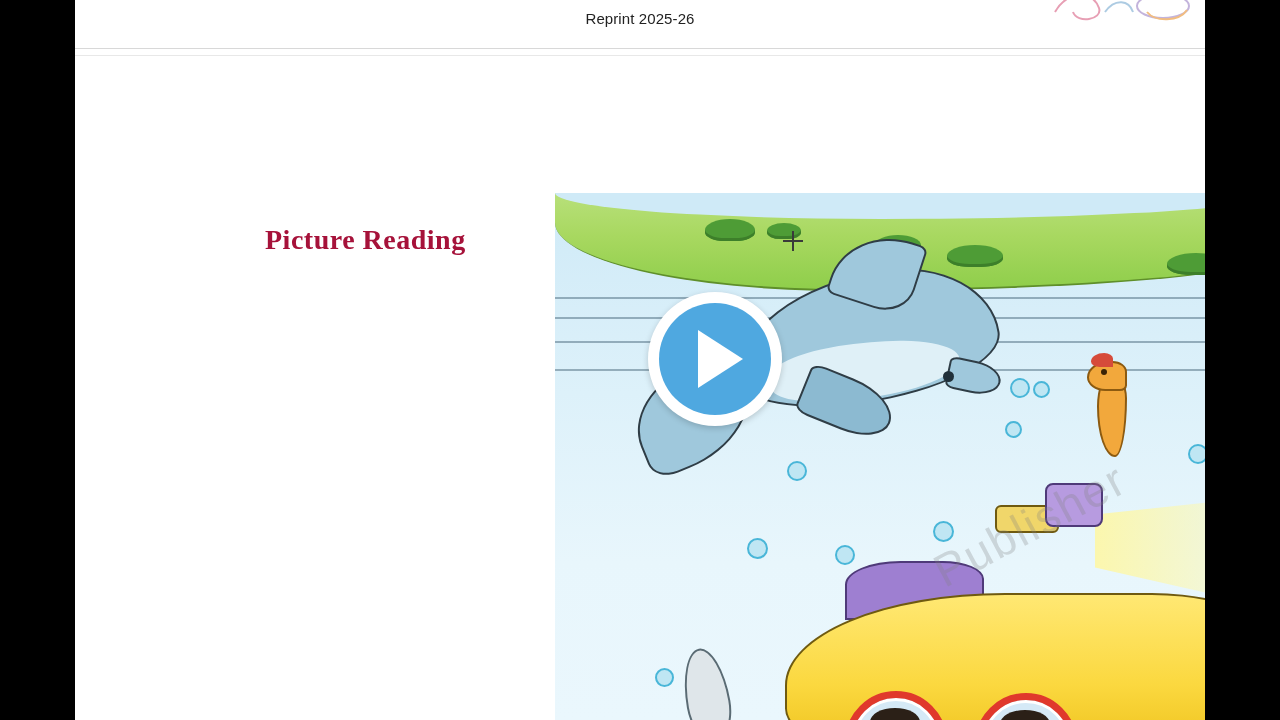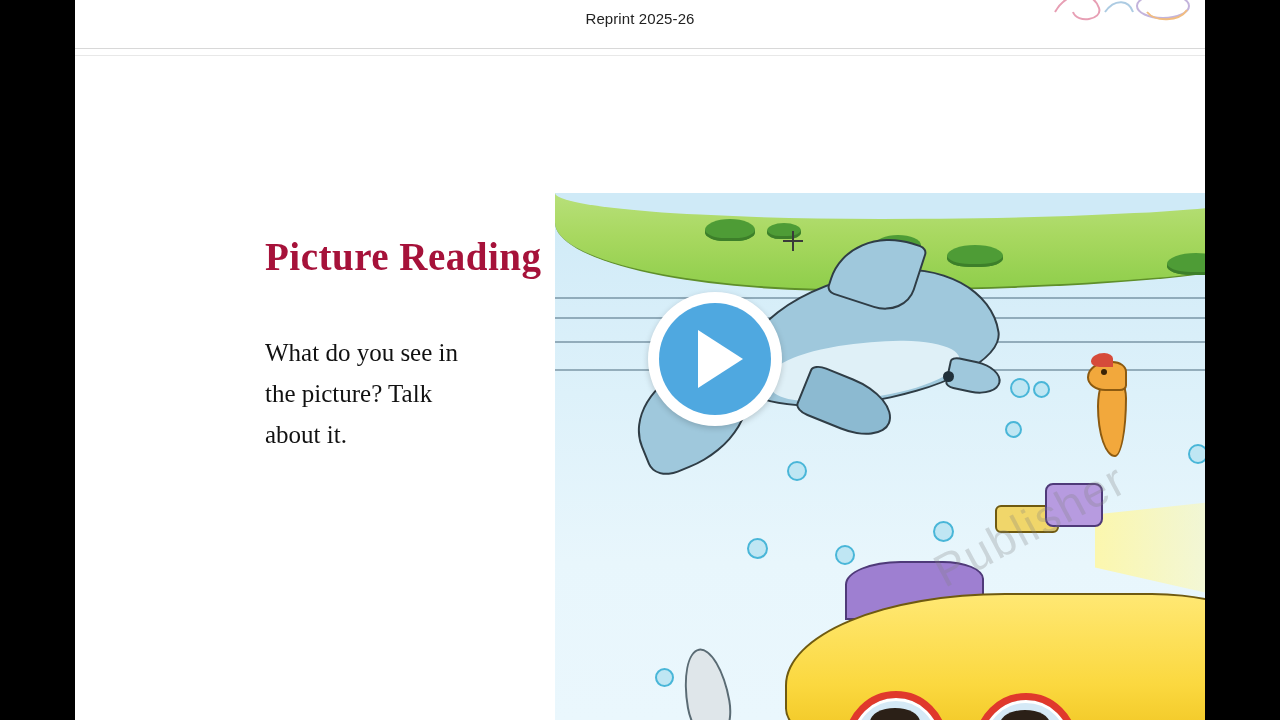--- a/index.html
+++ b/index.html
@@ -71,24 +71,24 @@
     right: 8px;
     top: -18px;
     width: 150px;
     height: 44px;
     opacity: 0.85;
   }
   
   .heading {
     position: absolute;
     left: 190px;
-    top: 234px;
+    top: 224px;
     font-family: "Liberation Serif", serif;
     font-weight: bold;
-    font-size: 39px;
+    font-size: 28px;
     color: #a6123a;
     letter-spacing: 0.5px;
   }
   .para {
     position: absolute;
     left: 190px;
     width: 215px;
     font-family: "Liberation Serif", serif;
     font-size: 25px;
     line-height: 41px;
@@ -419,21 +419,20 @@
         <path d="M8 30 C20 8, 46 8, 52 26 C56 38, 30 42, 26 30" fill="none" stroke="#e38fa8" stroke-width="2"></path>
         <path d="M58 30 C68 16, 82 18, 86 30" fill="none" stroke="#9fc3de" stroke-width="2"></path>
         <ellipse cx="116" cy="24" rx="26" ry="12" fill="none" stroke="#b9a7d6" stroke-width="2"></ellipse>
         <path d="M100 30 C108 40, 132 40, 140 28" fill="none" stroke="#f0b26a" stroke-width="2"></path>
       </svg>
     </div>
     <div class="header-rule"></div>
     <div class="header-rule2"></div>
 
     <div class="heading">Picture Reading</div>
-    <div class="para para-1">What do you see in the picture? Talk about it.</div>
 
     <div class="illustration">
       <div class="sky-sea"></div>
       <div class="hill"></div>
       <div class="hill-top"></div>
 
       <div class="bush" style="left:150px; top:26px; width:50px; height:22px;"></div>
       <div class="bush" style="left:212px; top:30px; width:34px; height:16px;"></div>
       <div class="bush" style="left:320px; top:42px; width:46px; height:20px;"></div>
       <div class="bush" style="left:392px; top:52px; width:56px; height:22px;"></div>

